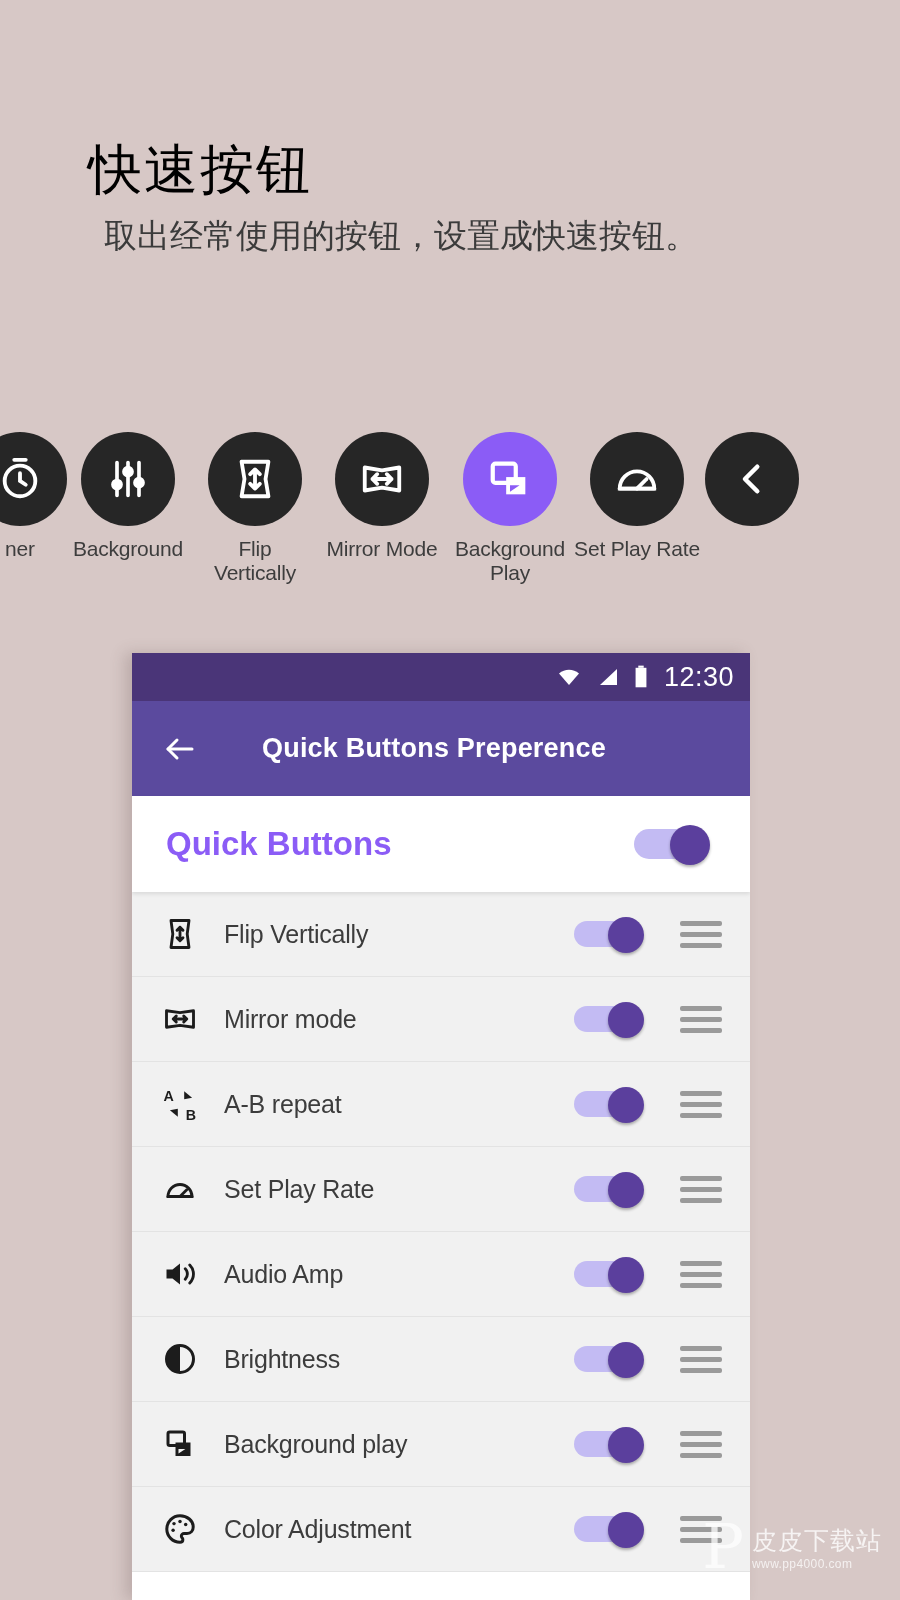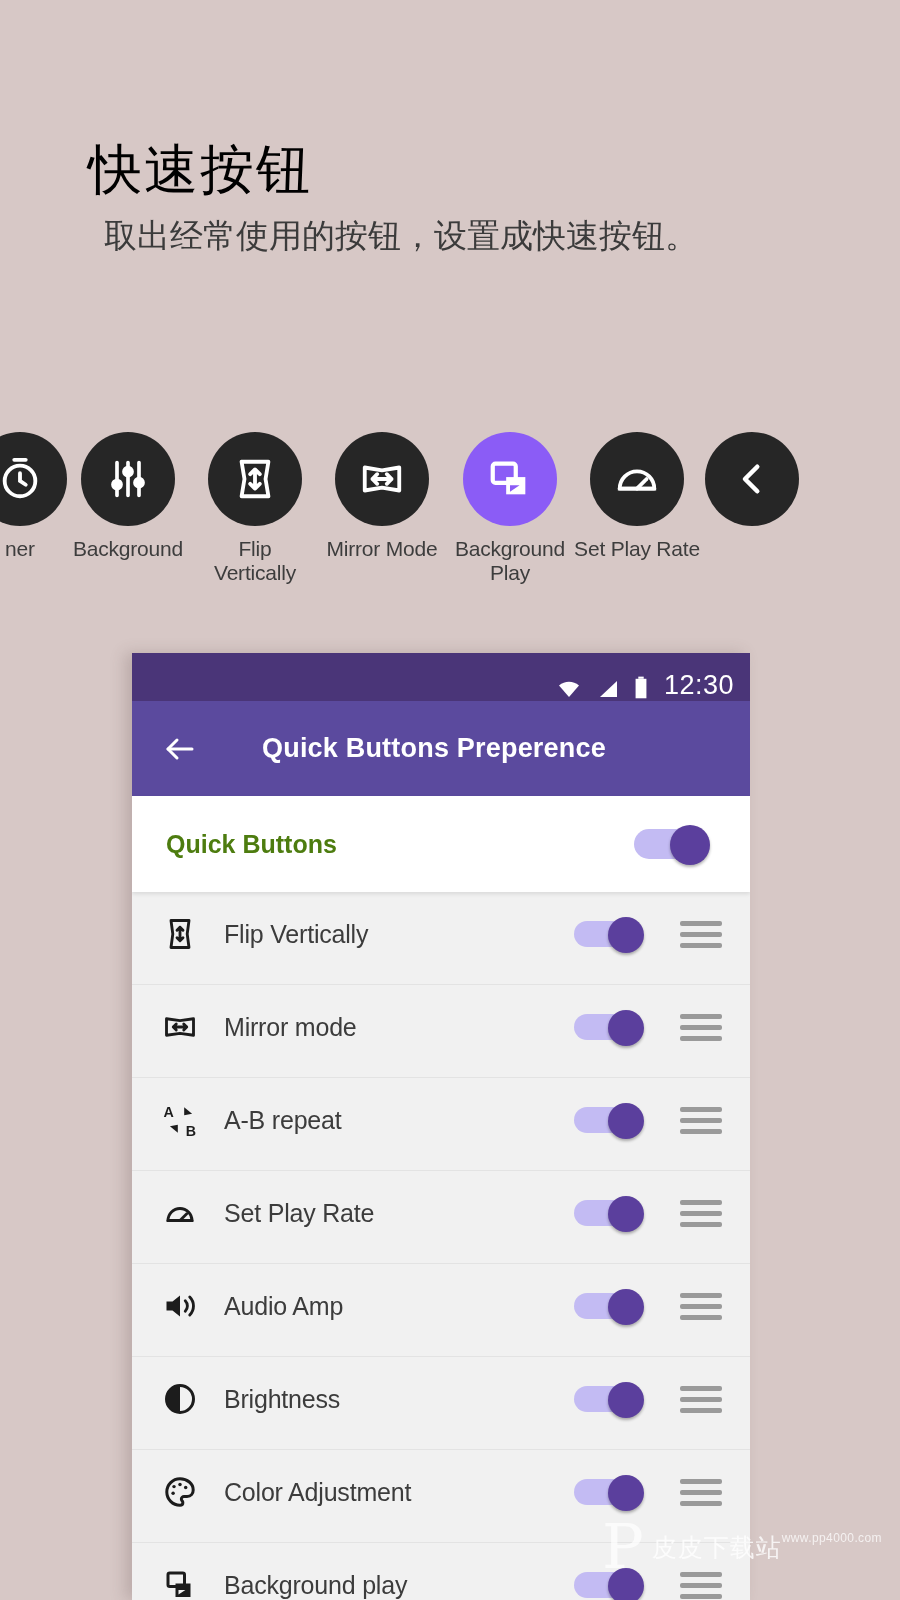--- a/index.html
+++ b/index.html
@@ -36,42 +36,42 @@
   }
   .qb svg{display:block;}
 
   
   .phone{
     position:absolute;left:132px;top:653px;width:618px;height:947px;
     background:#ffffff;overflow:hidden;
     box-shadow:-7px 0 14px rgba(90,70,70,.22);
   }
   .statusbar{
-    height:48px;background:#4a3578;display:flex;align-items:flex-end;
+    height:48px;background:#4a3578;display:flex;align-items:center;
     justify-content:flex-end;padding-right:16px;gap:10px;color:#fff;
   }
   .statusbar .clock{font-size:27px;letter-spacing:.5px;margin-left:4px;}
   .appbar{
     height:95px;background:#5b4a9e;display:flex;align-items:center;
     padding-left:30px;gap:64px;
   }
   .appbar .title{color:#fff;font-size:27px;font-weight:bold;letter-spacing:.2px;}
 
   
   .master{
     height:96px;background:#fff;display:flex;align-items:center;
     padding:0 28px 0 34px;justify-content:space-between;
     box-shadow:0 2px 4px rgba(0,0,0,.10);position:relative;z-index:2;
   }
-  .master .mlabel{color:#4d7c0f;font-size:25px;font-weight:bold;}
+  .master .mlabel{color:#8b5cf6;font-size:33px;font-weight:bold;}
 
   
   .list{background:#f1f1f1;}
   .row{
-    height:84px;display:flex;align-items:center;padding:0 28px 8px 30px;
+    height:84px;display:flex;align-items:center;padding:0 28px 0 30px;
     border-bottom:1px solid #e3e3e3;gap:0;
   }
   .row .ico{width:62px;display:flex;align-items:center;justify-content:flex-start;}
   .row .rlabel{flex:1;font-size:25px;color:#3c3c3c;letter-spacing:-.2px;}
 
   
   .switch{position:relative;width:76px;height:34px;flex:0 0 auto;margin-right:30px;}
   .switch .track{
     position:absolute;left:0;top:4px;width:68px;height:26px;border-radius:13px;
     background:#c3bbf3;
@@ -91,21 +91,21 @@
   
   .watermark{
     position:absolute;right:18px;bottom:22px;text-align:left;
     color:rgba(255,255,255,.78);pointer-events:none;
     display:flex;align-items:center;gap:8px;
   }
   .watermark .wmglyph{
     font-size:62px;line-height:1;color:rgba(255,255,255,.72);
     font-family:"DejaVu Serif",serif;
   }
-  .watermark .wmtext{display:flex;flex-direction:row;}
+  .watermark .wmtext{display:flex;flex-direction:column;}
   .watermark .wmcn{font-size:25px;letter-spacing:1px;}
   .watermark .wmurl{font-size:12px;letter-spacing:.4px;opacity:.95;}
 </style>
 </head>
 <body>
 
 <div class="promo">
   <div class="promo-title">快速按钮</div>
   <div class="promo-sub">取出经常使用的按钮，设置成快速按钮。</div>
 </div>
@@ -335,48 +335,48 @@
       <span class="handle">
           <i></i>
           <i></i>
           <i></i>
         </span>
     </div>
 
     <div class="row">
       <span class="ico">
         <svg width="36" height="36" viewBox="0 0 24 24">
+          <rect x="4" y="4" width="11" height="9" rx="1.2" fill="none" stroke="#1c1c1c" stroke-width="2"></rect>
+          <path d="M9 11h10v9H9z" fill="#1c1c1c"></path>
+          <path d="M11 18.4l4.6-3.1-4.6 0z" fill="#f1f1f1"></path>
+        </svg>
+      </span>
+      <span class="rlabel">Background play</span>
+      <span class="switch">
+        <span class="track"></span>
+        <span class="thumb"></span>
+      </span>
+      <span class="handle">
+          <i></i>
+          <i></i>
+          <i></i>
+        </span>
+    </div>
+
+    <div class="row">
+      <span class="ico">
+        <svg width="36" height="36" viewBox="0 0 24 24">
           <path d="M12 3.2a8.8 8.8 0 1 0 0 17.6c1.2 0 1.9-.8 1.9-1.7 0-.5-.2-.9-.5-1.2-.3-.3-.5-.7-.5-1.2 0-.9.8-1.7 1.8-1.7h2c2.6 0 4.1-1.9 4.1-4.4C20.8 6.4 16.9 3.2 12 3.2z" fill="none" stroke="#1c1c1c" stroke-width="2"></path>
           <circle cx="8" cy="8.4" r="1.15" fill="#1c1c1c"></circle>
           <circle cx="12" cy="7" r="1.15" fill="#1c1c1c"></circle>
           <circle cx="15.8" cy="9" r="1.15" fill="#1c1c1c"></circle>
           <circle cx="7.4" cy="12.8" r="1.15" fill="#1c1c1c"></circle>
         </svg>
       </span>
       <span class="rlabel">Color Adjustment</span>
-      <span class="switch">
-        <span class="track"></span>
-        <span class="thumb"></span>
-      </span>
-      <span class="handle">
-          <i></i>
-          <i></i>
-          <i></i>
-        </span>
-    </div>
-
-    <div class="row">
-      <span class="ico">
-        <svg width="36" height="36" viewBox="0 0 24 24">
-          <rect x="4" y="4" width="11" height="9" rx="1.2" fill="none" stroke="#1c1c1c" stroke-width="2"></rect>
-          <path d="M9 11h10v9H9z" fill="#1c1c1c"></path>
-          <path d="M11 18.4l4.6-3.1-4.6 0z" fill="#f1f1f1"></path>
-        </svg>
-      </span>
-      <span class="rlabel">Background play</span>
       <span class="switch">
         <span class="track"></span>
         <span class="thumb"></span>
       </span>
       <span class="handle">
           <i></i>
           <i></i>
           <i></i>
         </span>
     </div>

